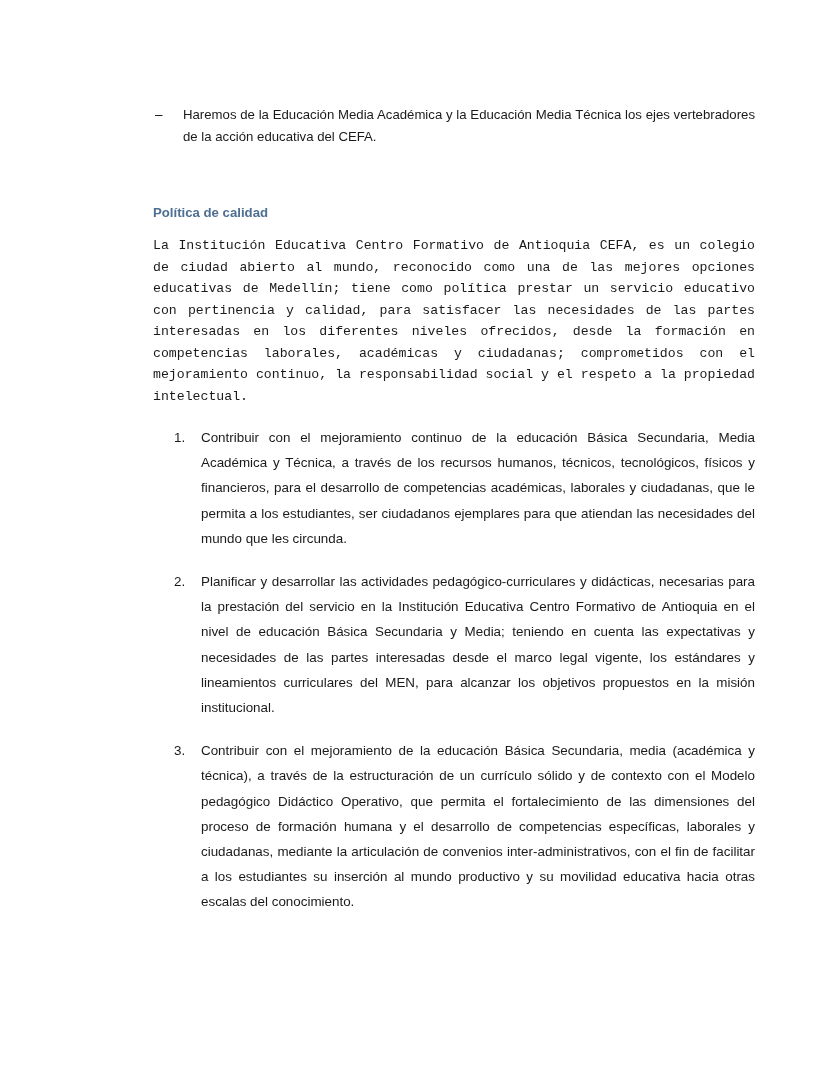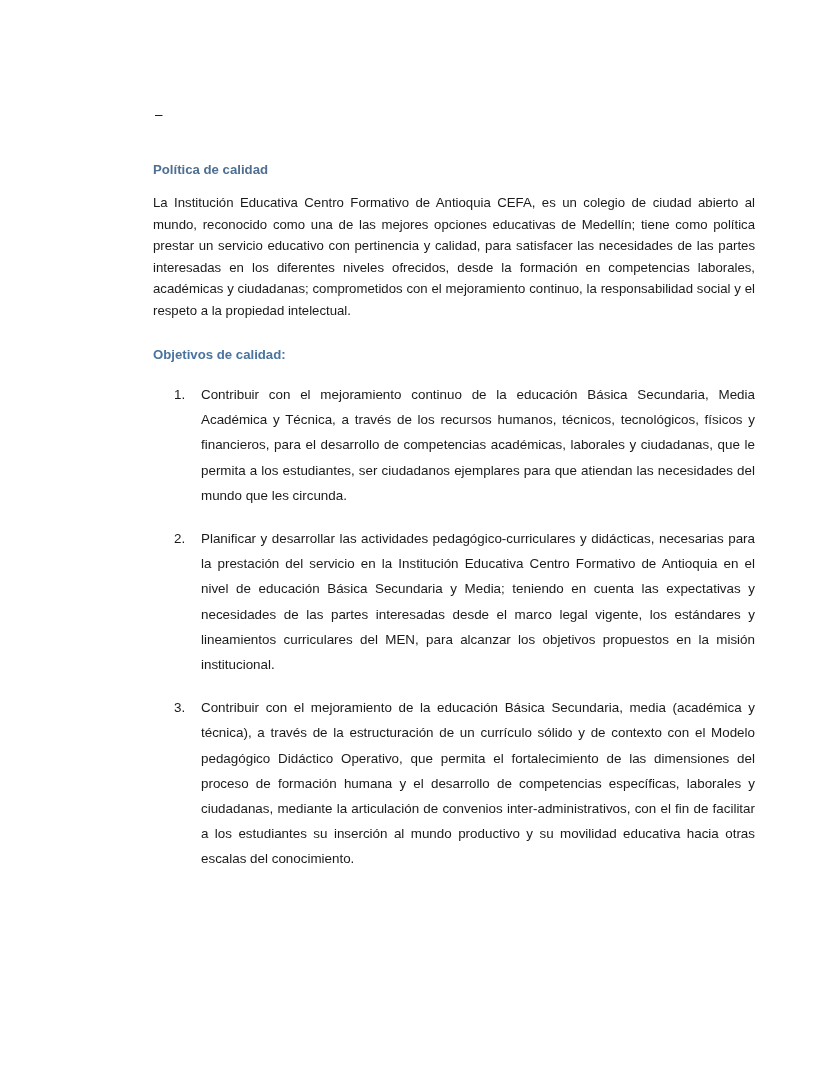--- a/index.html
+++ b/index.html
@@ -68,20 +68,21 @@
   }
 
   
   .body-para {
     font-size: 13.2px;
     line-height: 21.5px;
     text-align: justify;
     text-justify: inter-word;
     margin: 13px 5px 0 0;
     width: 602px;
+    font-family: Liberation Mono, monospace;
   }
 
   
   .num-list {
     list-style: none;
     margin: 18px 0 0 0;
     padding: 0;
   }
   .num-item {
     position: relative;
@@ -110,28 +111,28 @@
 
 <div class="page">
   <div class="content">
 
     <ul class="dash-list">
       <li class="dash-item">
         <span class="dash-marker">–</span>
       </li>
       <li class="dash-item">
         <span class="dash-marker">–</span>
+        <span>Haremos de la Educación Media Académica y la Educación Media Técnica los ejes vertebradores de la acción educativa del CEFA.</span>
       </li>
     </ul>
 
     <h2 class="heading heading-policy">Política de calidad</h2>
 
     <p class="body-para">La Institución Educativa Centro Formativo de Antioquia CEFA, es un colegio de ciudad abierto al mundo, reconocido como una de las mejores opciones educativas de Medellín; tiene como política prestar un servicio educativo con pertinencia y calidad, para satisfacer las necesidades de las partes interesadas en los diferentes niveles ofrecidos, desde la formación en competencias laborales, académicas y ciudadanas; comprometidos con el mejoramiento continuo, la responsabilidad social y el respeto a la propiedad intelectual.</p>
 
-    <h2 class="heading heading-objectives">Objetivos de calidad:</h2>
 
     <ol class="num-list">
       <li class="num-item">
         <span class="num-marker">1.</span>
         <span>Contribuir con el mejoramiento continuo de la educación Básica Secundaria, Media Académica y Técnica, a través de los recursos humanos, técnicos, tecnológicos, físicos y financieros, para el desarrollo de competencias académicas, laborales y ciudadanas, que le permita a los estudiantes, ser ciudadanos ejemplares para que atiendan las necesidades del mundo que les circunda.</span>
       </li>
       <li class="num-item">
         <span class="num-marker">2.</span>
         <span>Planificar y desarrollar las actividades pedagógico-curriculares y didácticas, necesarias para la prestación del servicio en la Institución Educativa Centro Formativo de Antioquia en el nivel de educación Básica Secundaria y Media; teniendo en cuenta las expectativas y necesidades de las partes interesadas desde el marco legal vigente, los estándares y lineamientos curriculares del MEN, para alcanzar los objetivos propuestos en la misión institucional.</span>
       </li>

